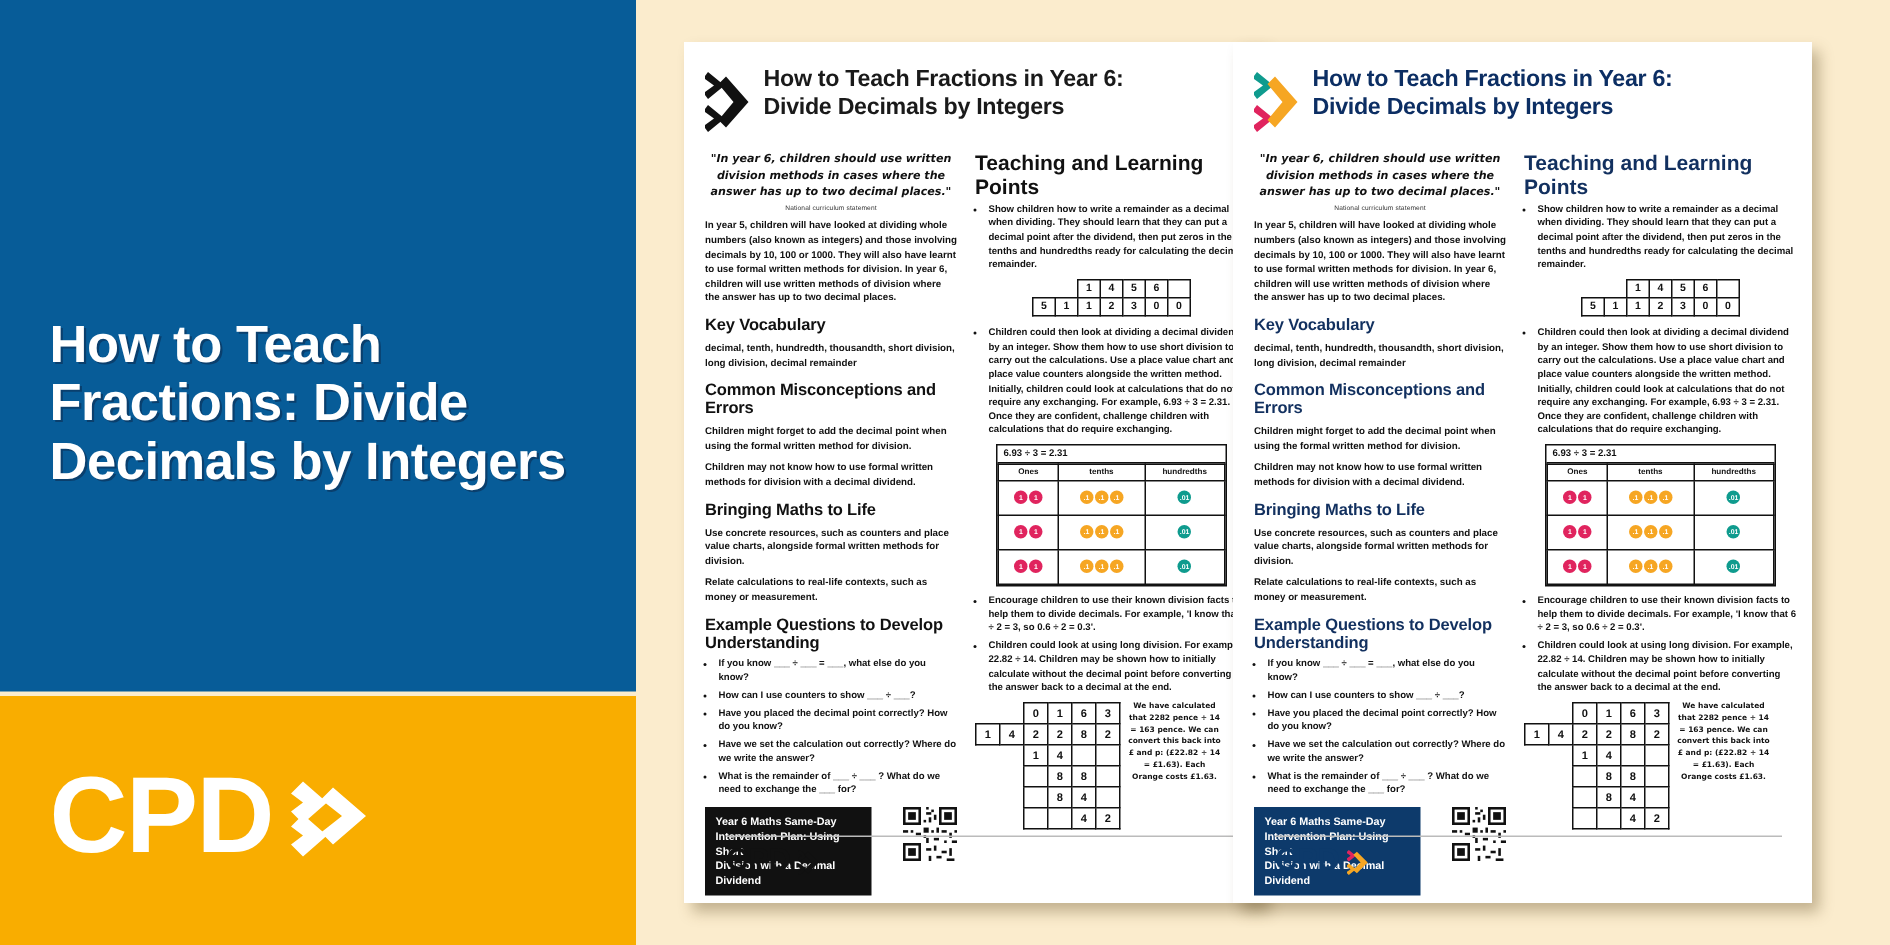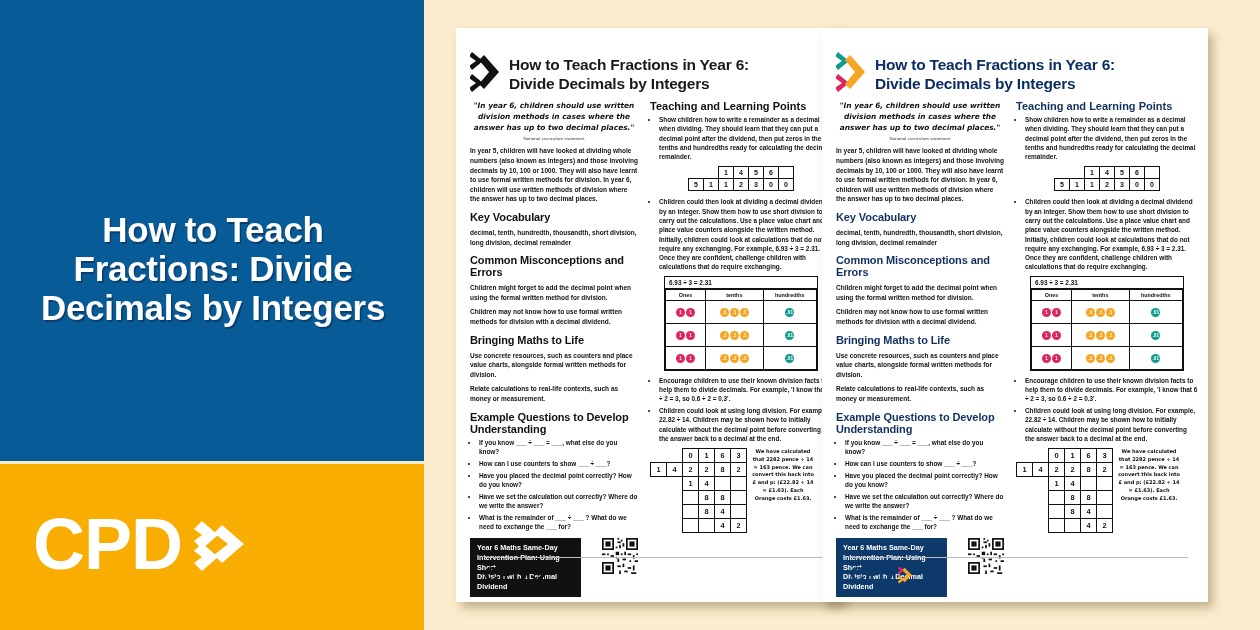--- a/index.html
+++ b/index.html
@@ -15,41 +15,41 @@
   .promo-blue{position:absolute;left:0;top:0;width:424px;height:461px;background:#075c98;}
   .promo-orange{position:absolute;left:0;top:464px;width:424px;height:166px;background:#f9ad00;}
   .promo-eyebrow{
     position:absolute;left:33px;top:172px;width:370px;
     color:#ffffff;font-size:27px;font-weight:400;letter-spacing:.2px;
     text-shadow:1px 1px 0 #0a3f6d;
   }
   .promo-title{
     position:absolute;left:33px;top:210px;width:360px;
     color:#ffffff;font-size:35px;line-height:1.12;font-weight:700;
-    letter-spacing:-.3px;text-shadow:1.5px 1.5px 0 #0a3f6d;text-align:center;
+    letter-spacing:-.3px;text-shadow:1.5px 1.5px 0 #0a3f6d;
   }
   .promo-logo{position:absolute;left:33px;top:512px;display:flex;align-items:center;gap:10px;}
   .promo-logo .word{color:#fff;font-size:72px;font-weight:700;line-height:.9;letter-spacing:-1px;}
   .chev-mark{display:block;}
 
   
   .sheet{
     position:absolute;background:#ffffff;
     box-shadow:5px 6px 9px rgba(90,70,30,.35);
     overflow:hidden;
   }
   .sheet-back{left:456px;top:28px;width:386px;height:574px;}
   .sheet-front{left:822px;top:28px;width:386px;height:574px;}
 
   .doc{position:relative;width:386px;height:574px;
        padding:0;box-sizing:border-box;}
   .doc-inner{position:absolute;left:14px;top:16px;right:10px;bottom:8px;}
 
   
-  .doc-head{display:flex;align-items:flex-end;gap:9px;height:50px;}
+  .doc-head{display:flex;align-items:flex-start;gap:9px;height:50px;}
   .head-chevs{width:30px;height:44px;flex:0 0 30px;margin-top:2px;}
   .doc-title{font-size:15.5px;font-weight:700;line-height:1.22;letter-spacing:-.2px;}
   .mono .doc-title{color:#1a1a1a;}
   .color .doc-title{color:#0c2e63;}
 
   
   .cols{display:flex;gap:12px;margin-top:6px;}
   .col-l{width:168px;flex:0 0 168px;}
   .col-r{width:182px;flex:0 0 182px;}
 
@@ -60,21 +60,21 @@
   }
   .nc-src{font-size:4.4px;text-align:center;color:#333;margin-top:3px;letter-spacing:.1px;}
 
   .body-p{font-size:6.5px;line-height:1.48;color:#111;margin:5px 0 0 0;font-weight:600;}
   .h-sec{font-size:11px;font-weight:700;color:#111;margin:7px 0 2px 0;letter-spacing:-.1px;}
   .color .h-sec{color:#12305f;}
   .ul{margin:3px 0 0 0;padding:0 0 0 9px;}
   .ul li{font-size:6.4px;line-height:1.45;color:#111;margin-bottom:2.5px;font-weight:600;}
 
   
-  .rh{font-size:11px;font-weight:700;color:#111;margin:0 0 3px 0;}
+  .rh{font-size:14px;font-weight:700;color:#111;margin:0 0 3px 0;}
   .color .rh{color:#12305f;}
 
   
   .divgrid{border-collapse:collapse;margin:5px auto 6px auto;}
   .divgrid td{border:.8px solid #111;width:14px;height:11px;text-align:center;
               font-size:7px;font-weight:700;color:#111;padding:0;}
   .divgrid td.lead{border-right:1.6px solid #111;}
   .divgrid td.topblank{border:none;}
 
   

